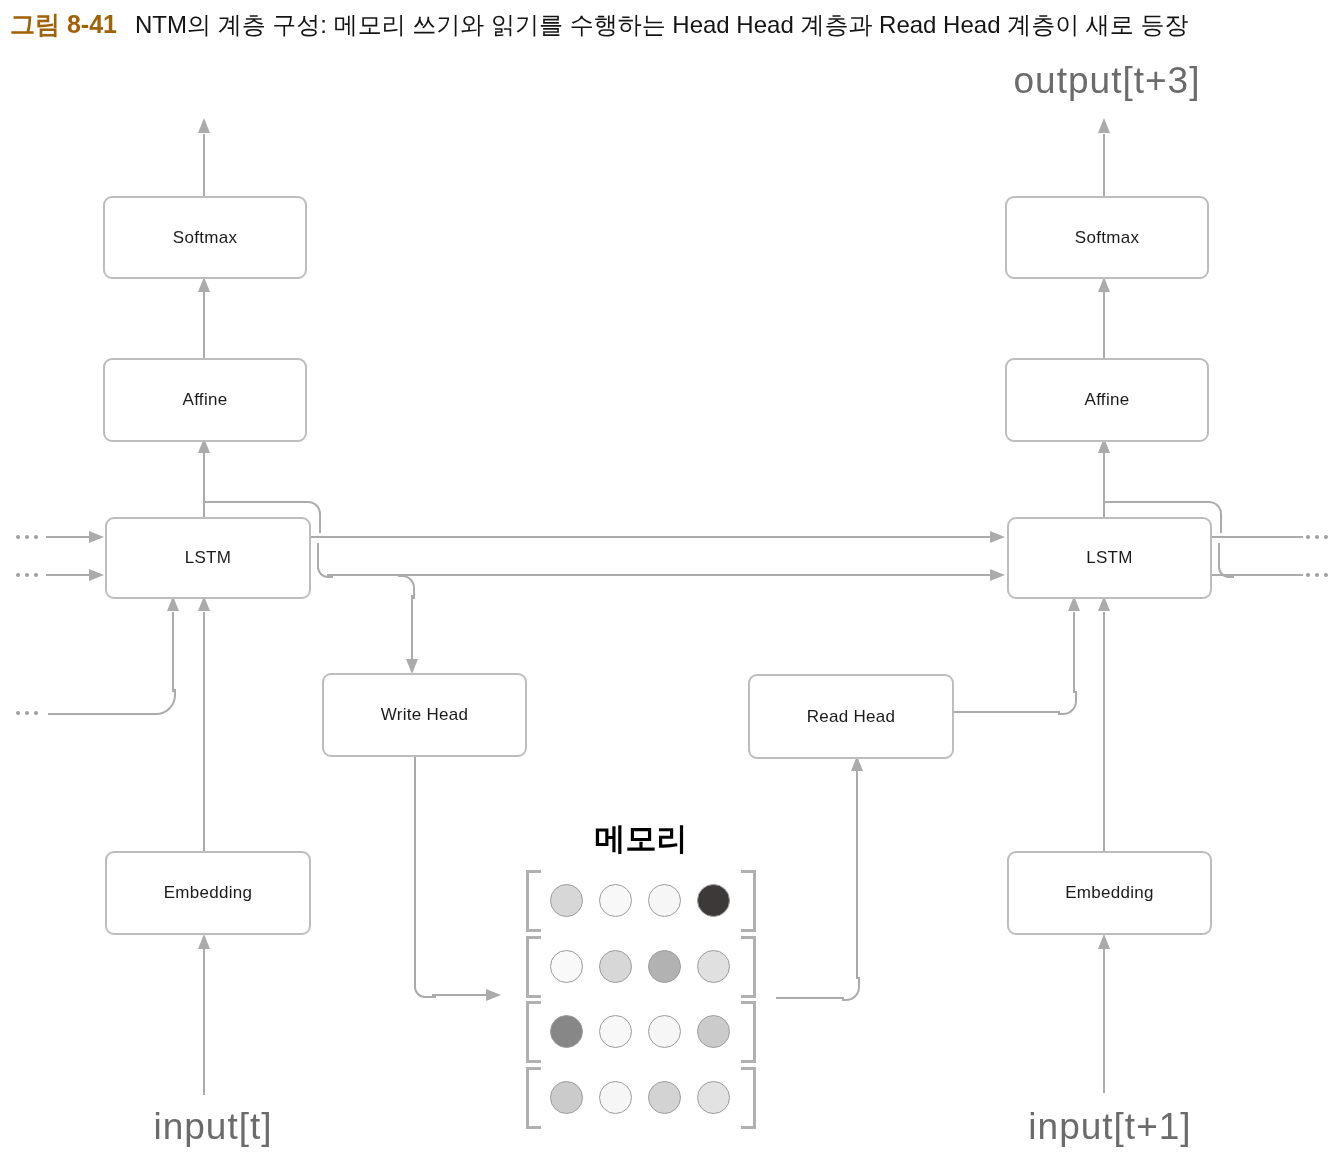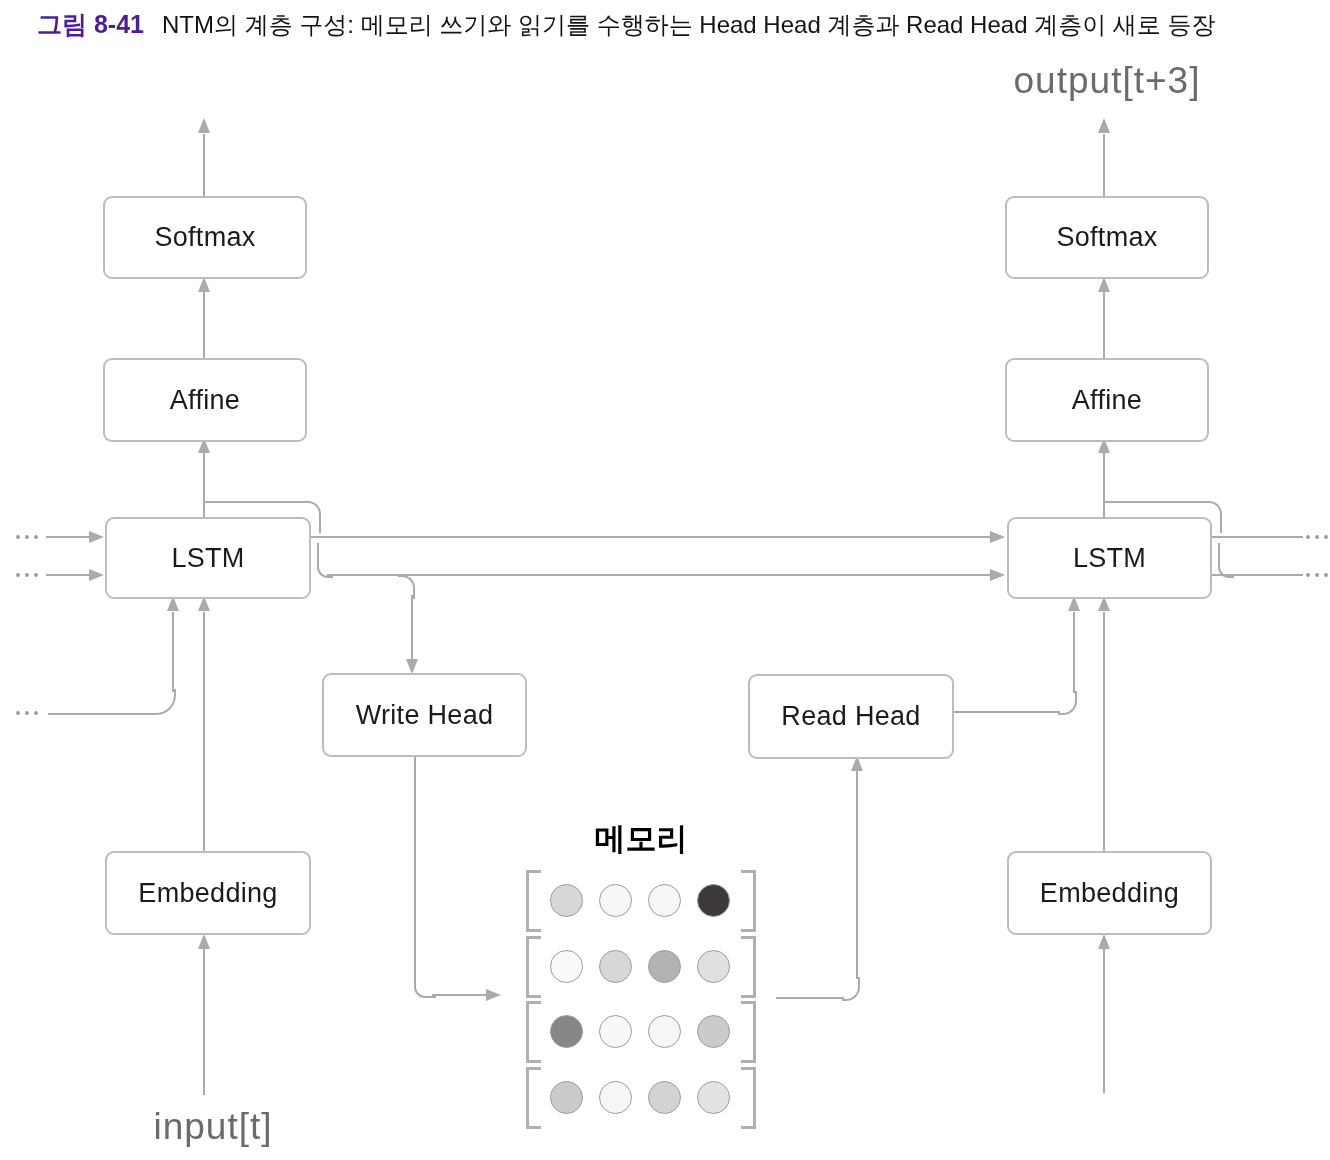--- a/index.html
+++ b/index.html
@@ -3,26 +3,26 @@
 <meta charset="utf-8">
 <style>
   html,body{margin:0;padding:0;background:#ffffff;}
   #stage{
     position:relative; width:1330px; height:1160px; background:#ffffff;
     font-family:"Liberation Sans","DejaVu Sans",sans-serif; overflow:hidden;
   }
   .abs{position:absolute;}
   
   #fig-title{left:10px; top:8px; width:1316px; font-size:24px; color:#141414; white-space:nowrap;}
-  #fig-title .figlabel{font-weight:bold; color:#4c1d95; font-size:25px; margin-right:18px;margin-left:27px;}
+  #fig-title .figlabel{font-weight:bold; color:#a16207; font-size:25px; margin-right:18px;}
   
   .box{
     position:absolute; background:#ffffff; border:2px solid #bdbdbd; border-radius:9px;
     display:flex; align-items:center; justify-content:center;
-    font-size:27px; color:#1b1b1b; letter-spacing:.3px; z-index:5;
+    font-size:17px; color:#1b1b1b; letter-spacing:.3px; z-index:5;
   }
   
   .iolabel{position:absolute; font-size:37px; color:#6b6b6b; text-align:center; z-index:6; letter-spacing:1px;}
   
   #memory-label{position:absolute; left:541px; top:818px; width:200px; text-align:center;
     font-size:31px; font-weight:bold; color:#000; z-index:6;}
   
   .vline{position:absolute; width:2px; background:#ababab; z-index:1;}
   .hline{position:absolute; height:2px; background:#ababab; z-index:1;}
   
@@ -166,20 +166,21 @@
   <div class="box" style="left:748px; top:674px; width:202px; height:81px;">Read Head</div>
   <div class="box" style="left:322px; top:673px; width:201px; height:80px;">Write Head</div>
 
   <div class="box" style="left:1005px; top:196px; width:200px; height:79px;">Softmax</div>
   <div class="box" style="left:1005px; top:358px; width:200px; height:80px;">Affine</div>
   <div class="box" style="left:1007px; top:517px; width:201px; height:78px;">LSTM</div>
   <div class="box" style="left:1007px; top:851px; width:201px; height:80px;">Embedding</div>
 
   <div class="iolabel" style="left:1000px; top:60px; width:214px;">output[t+3]</div>
   <div class="iolabel" style="left:113px; top:1106px; width:200px;">input[t]</div>
+  <div class="iolabel" style="left:1010px; top:1106px; width:200px;">input[t+1]</div>
 
   <div id="memory-label">메모리</div>
   <div id="memory-grid">
       <div class="mem-row" style="top: 0px;">
         <div class="mem-bracket-l"></div>
         <div class="mem-circle" style="left: 24px; background: rgb(215, 215, 215);"></div>
         <div class="mem-circle" style="left: 73px; background: rgb(248, 248, 248);"></div>
         <div class="mem-circle" style="left: 122px; background: rgb(246, 246, 246);"></div>
         <div class="mem-circle" style="left: 171px; background: rgb(62, 57, 57);"></div>
         <div class="mem-bracket-r"></div>

